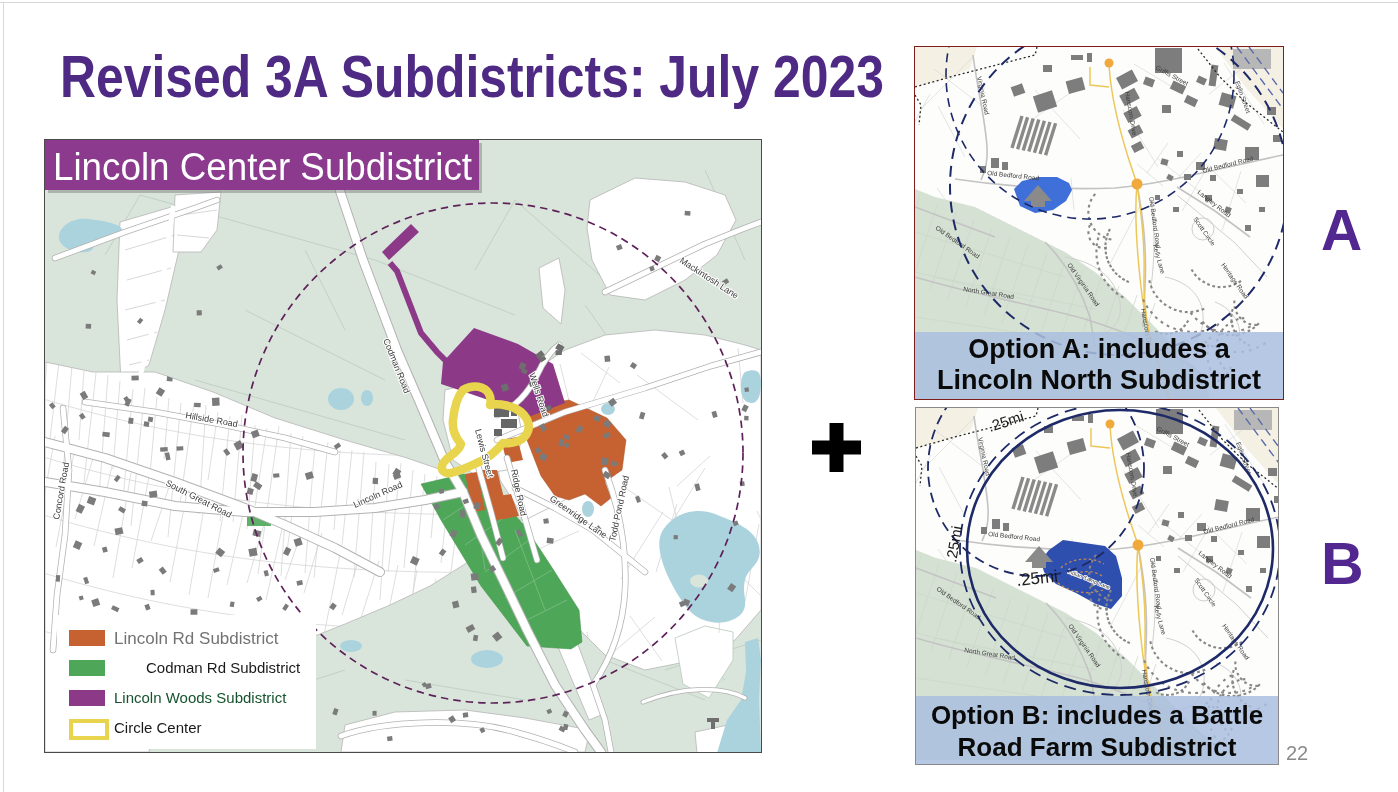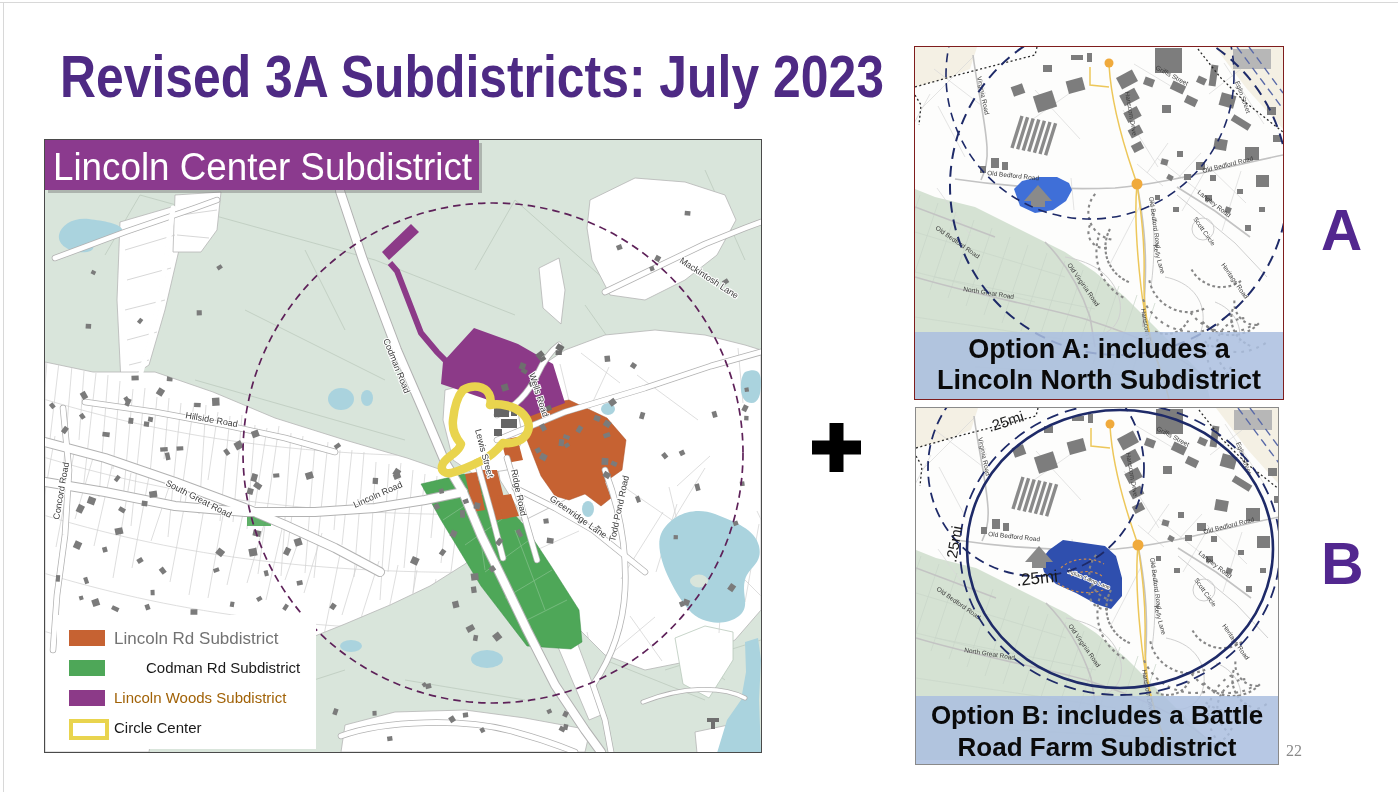--- a/index.html
+++ b/index.html
@@ -511,21 +511,21 @@
 <div class="abs" style="left:12px;top:15px;width:36px;height:16px;background:#c66232;"></div>
 
 <div class="abs" style="left:57px;top:14px;font-size:17px;color:#737373;">Lincoln Rd Subdistrict</div>
 
 <div class="abs" style="left:12px;top:45px;width:36px;height:16px;background:#4ea758;"></div>
 
 <div class="abs" style="left:57px;top:44px;font-size:15px;color:#1a1a1a;margin-left:32px;">Codman Rd Subdistrict</div>
 
 <div class="abs" style="left:12px;top:75px;width:36px;height:16px;background:#8c3a88;"></div>
 
-<div class="abs" style="left:57px;top:74px;font-size:15px;color:#a16207;">Lincoln Woods Subdistrict</div>
+<div class="abs" style="left:57px;top:74px;font-size:15px;color:#14532d;">Lincoln Woods Subdistrict</div>
 
 <div class="abs" style="left:12px;top:104px;width:32px;height:13px;background:#ffffff;border:4px solid #e9d44e;"></div>
 
 <div class="abs" style="left:57px;top:104px;font-size:15px;color:#1a1a1a;">Circle Center</div>
 </div>
 </div>
 
 <div class="abs" style="left:914px;top:46px;width:368px;height:352px;border:1px solid #7f1d1d;">
 <svg width="368" height="352" viewBox="0 0 368 352">
 <defs>
@@ -920,13 +920,13 @@
 </svg>
 </div>
 
 <div class="abs" style="left:1321px;top:530px;font-size:59px;font-weight:bold;color:#52278f;">B</div>
 
 <svg class="abs" style="left:812px;top:423px;" width="49" height="49" viewBox="0 0 49 49">
 <rect x="17.5" y="0" width="14" height="49" fill="#000000"></rect>
 <rect x="0" y="17.5" width="49" height="14" fill="#000000"></rect>
 </svg>
 
-<div class="abs" style="left:1286px;top:742px;font-size:16px;color:#8a8a8a;font-family:Liberation Serif, serif;">22</div>
+<div class="abs" style="left:1286px;top:742px;font-size:20px;color:#8a8a8a;">22</div>
 
 </body></html>

